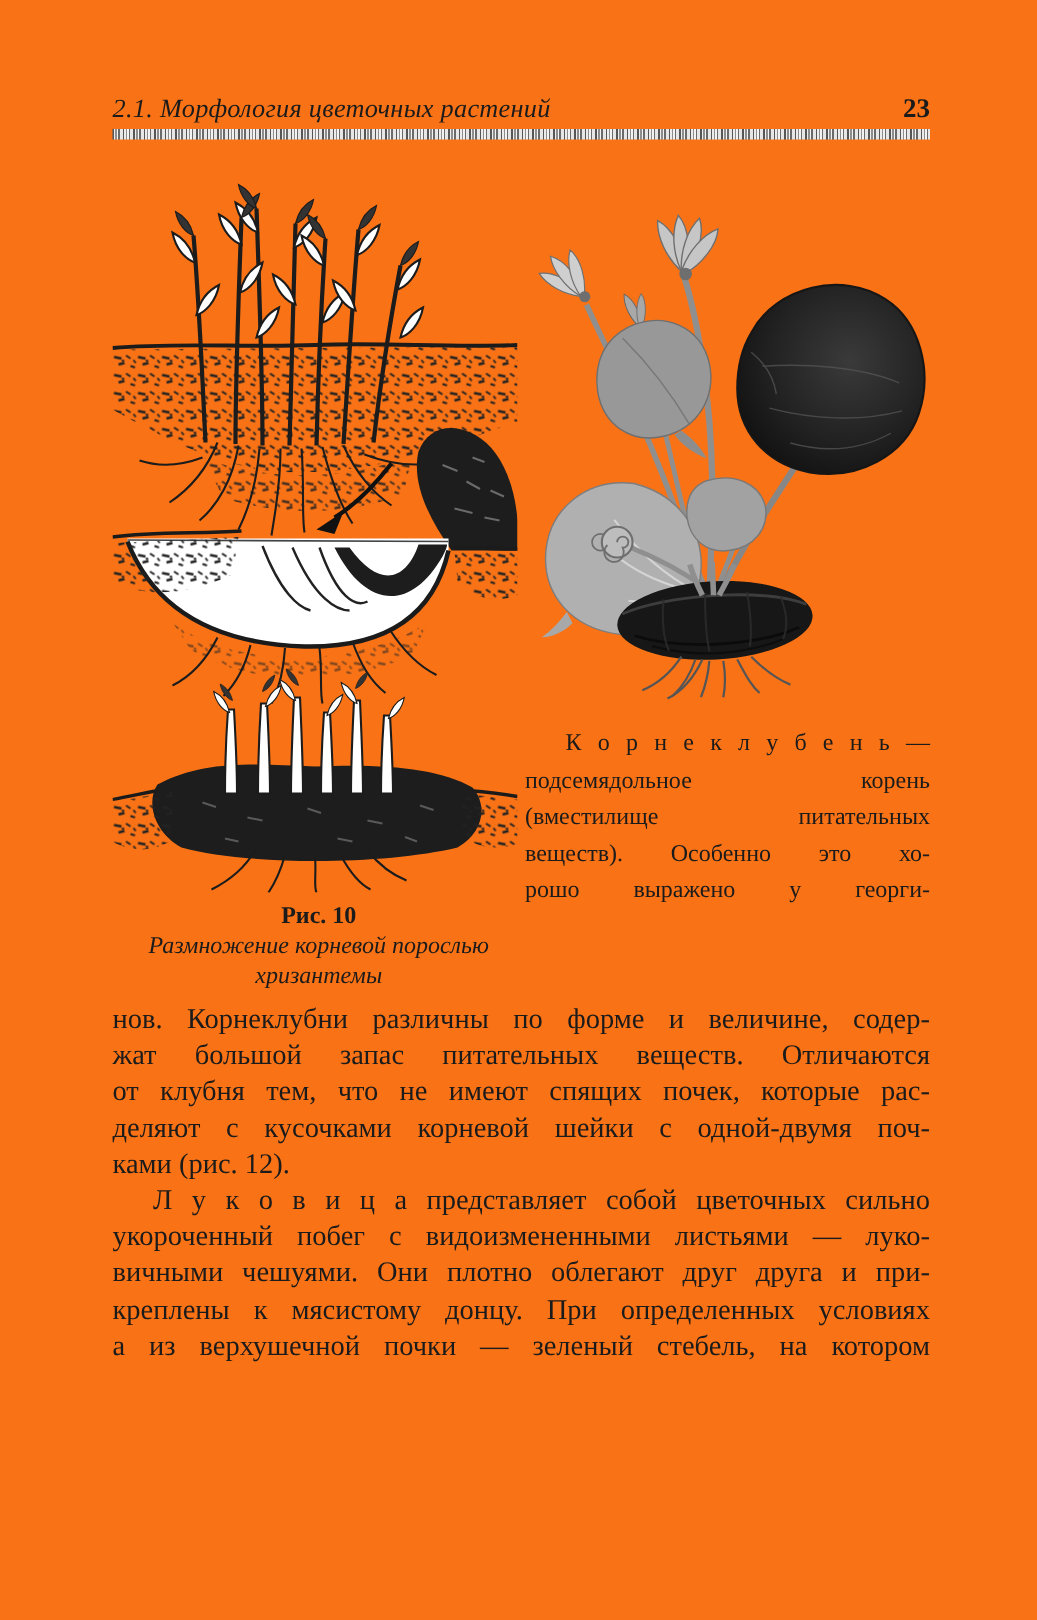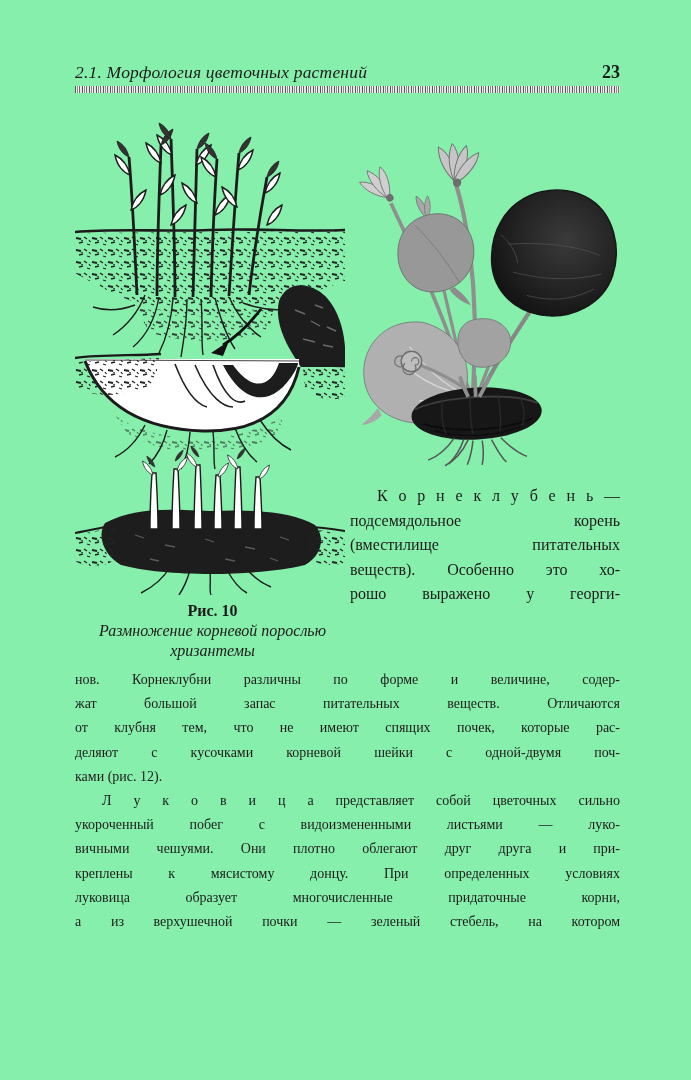--- a/index.html
+++ b/index.html
@@ -1,19 +1,19 @@
 <!DOCTYPE html>
 <html lang="ru"><head>
 <meta charset="utf-8">
 <style>
   html,body{margin:0;padding:0;background:#ffffff;}
   .page{
     position:relative;
     width:691px;height:1080px;
-    background:#86efac;
+    background:#f97316;
     font-family:"Liberation Serif", serif;
     color:#1b1b1b;
     overflow:hidden;
   }
   .content{margin:0 71px 0 75px;width:545px;}
   .pagehead{
     margin-top:62px;
     display:flex;justify-content:space-between;align-items:baseline;
   }
   .running-title{font-style:italic;font-size:17.5px;letter-spacing:.2px;}
@@ -24,21 +24,21 @@
       #565656 0 1px,#ececec 1px 2px,#8d8d8d 2px 3px,#f3f3f3 3px 4px,
       #6a6a6a 4px 5px,#e6e6e6 5px 7px);
   }
   .figures-row{display:flex;margin-top:22px;}
   .fig10-block{width:275px;flex:none;}
   .right-col{width:270px;flex:none;}
   .fig-caption{text-align:center;margin-top:5px;}
   .fig-label{font-weight:bold;font-size:16px;line-height:21px;}
   .fig-caption-line{font-style:italic;font-size:16px;line-height:20px;}
   .narrow-text{margin-top:9px;font-size:16px;line-height:24.6px;}
-  .wide-text{font-size:14px;line-height:24.2px;}
+  .wide-text{font-size:19px;line-height:24.2px;}
   .wide-text.first{margin-top:7px;}
   .tline{text-align:justify;text-align-last:justify;}
   .tline.last{text-align-last:left;}
   .tline.indent{text-indent:27px;}
   .figart{display:block;}
 </style>
 </head>
 <body>
 
 <div class="page">
@@ -340,18 +340,17 @@
         <div class="tline">от клубня тем, что не имеют спящих почек, которые рас-</div>
         <div class="tline">деляют с кусочками корневой шейки с одной-двумя поч-</div>
         <div class="tline last">ками (рис. 12).</div>
       </div>
 
     <div class="wide-text">
         <div class="tline indent">Л у к о в и ц а  представляет собой цветочных сильно</div>
         <div class="tline">укороченный побег с видоизмененными листьями — луко-</div>
         <div class="tline">вичными чешуями. Они плотно облегают друг друга и при-</div>
         <div class="tline">креплены к мясистому донцу. При определенных условиях</div>
-        <div class="tline">луковица образует многочисленные придаточные корни,</div>
         <div class="tline">а из верхушечной почки — зеленый стебель, на котором</div>
       </div>
 
   </div>
 </div>
 
 </body></html>

